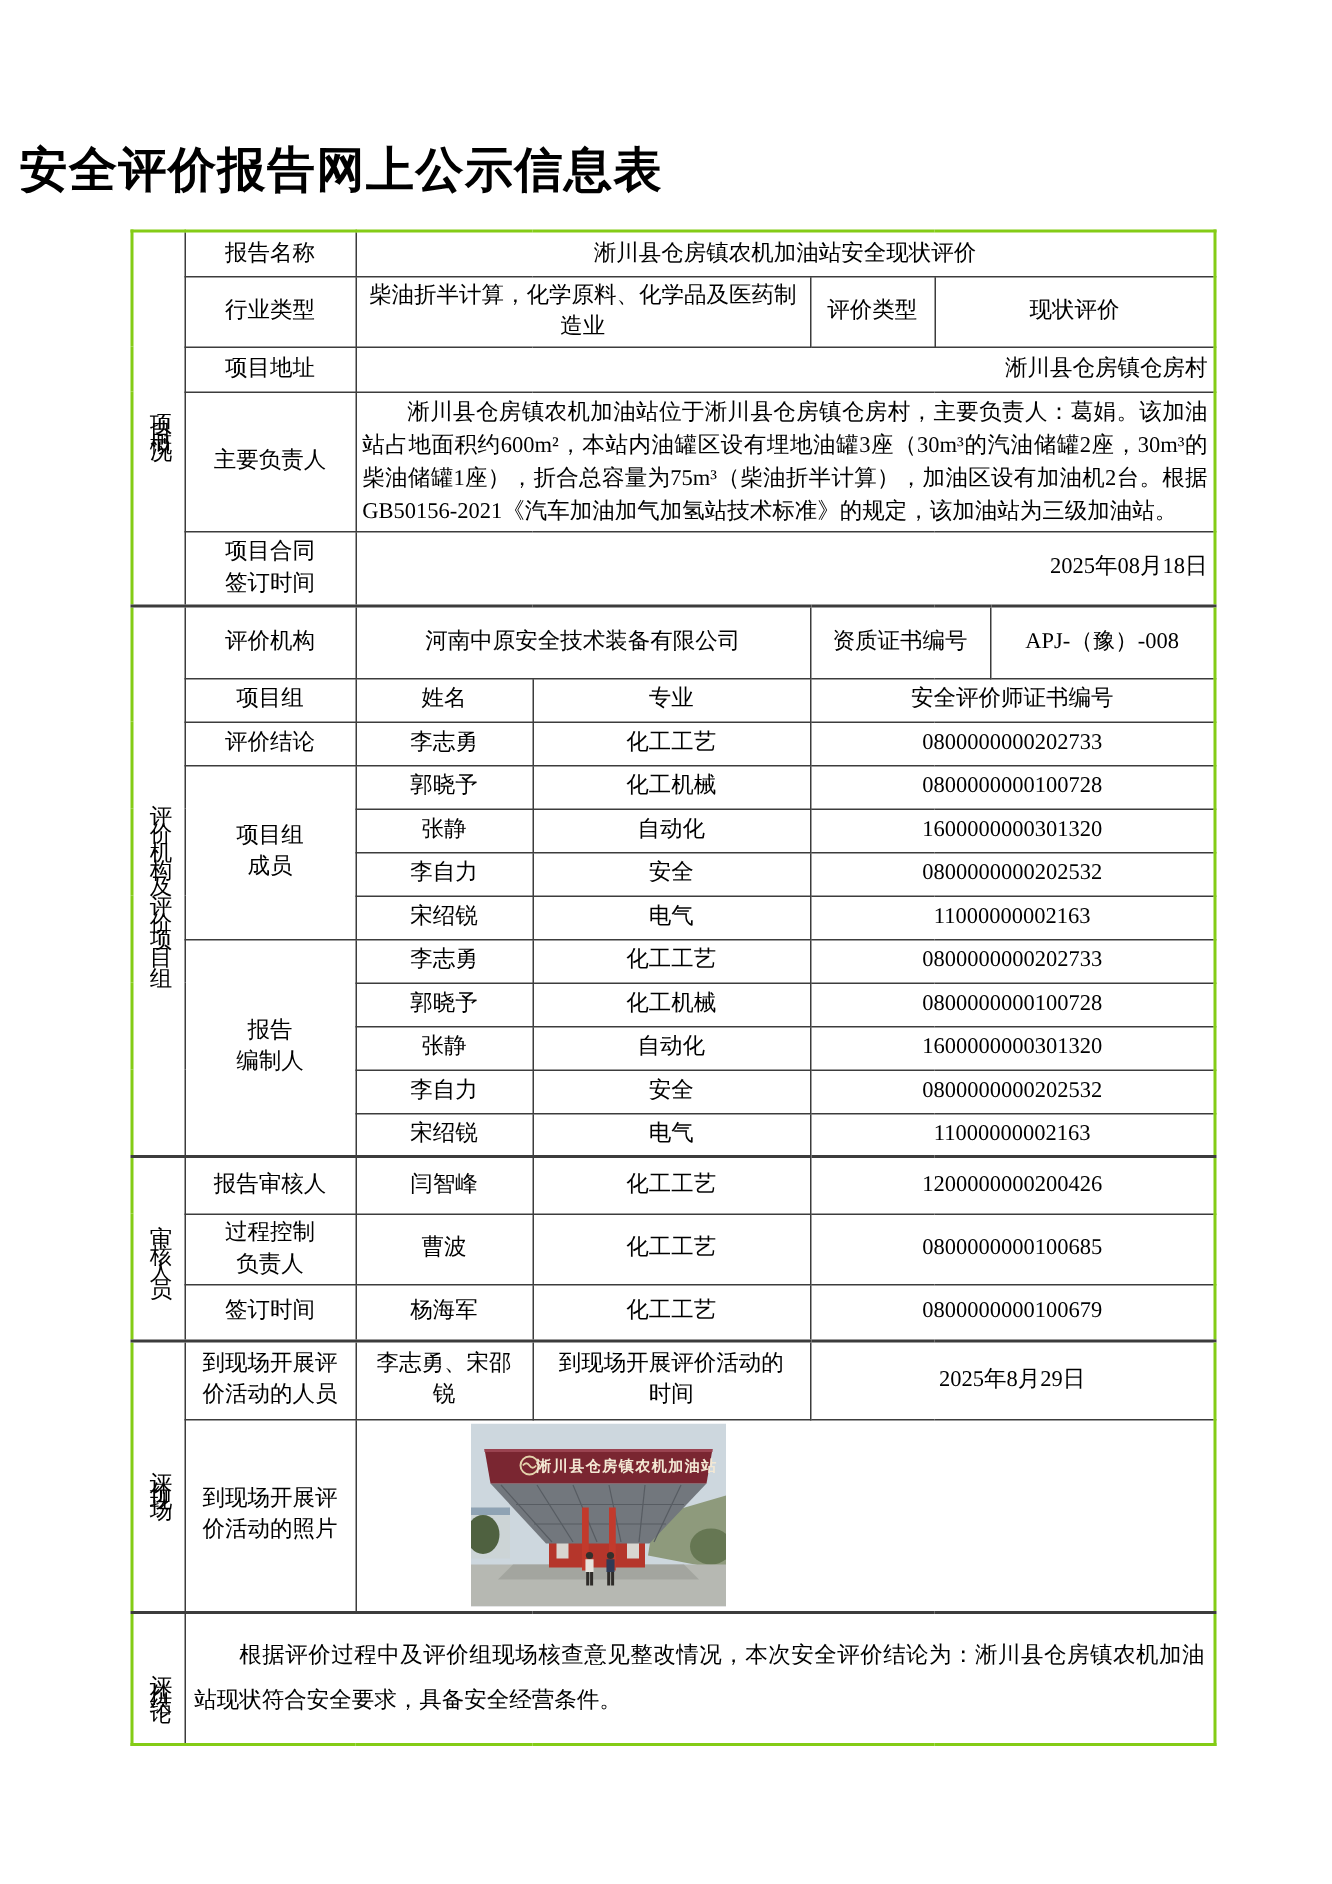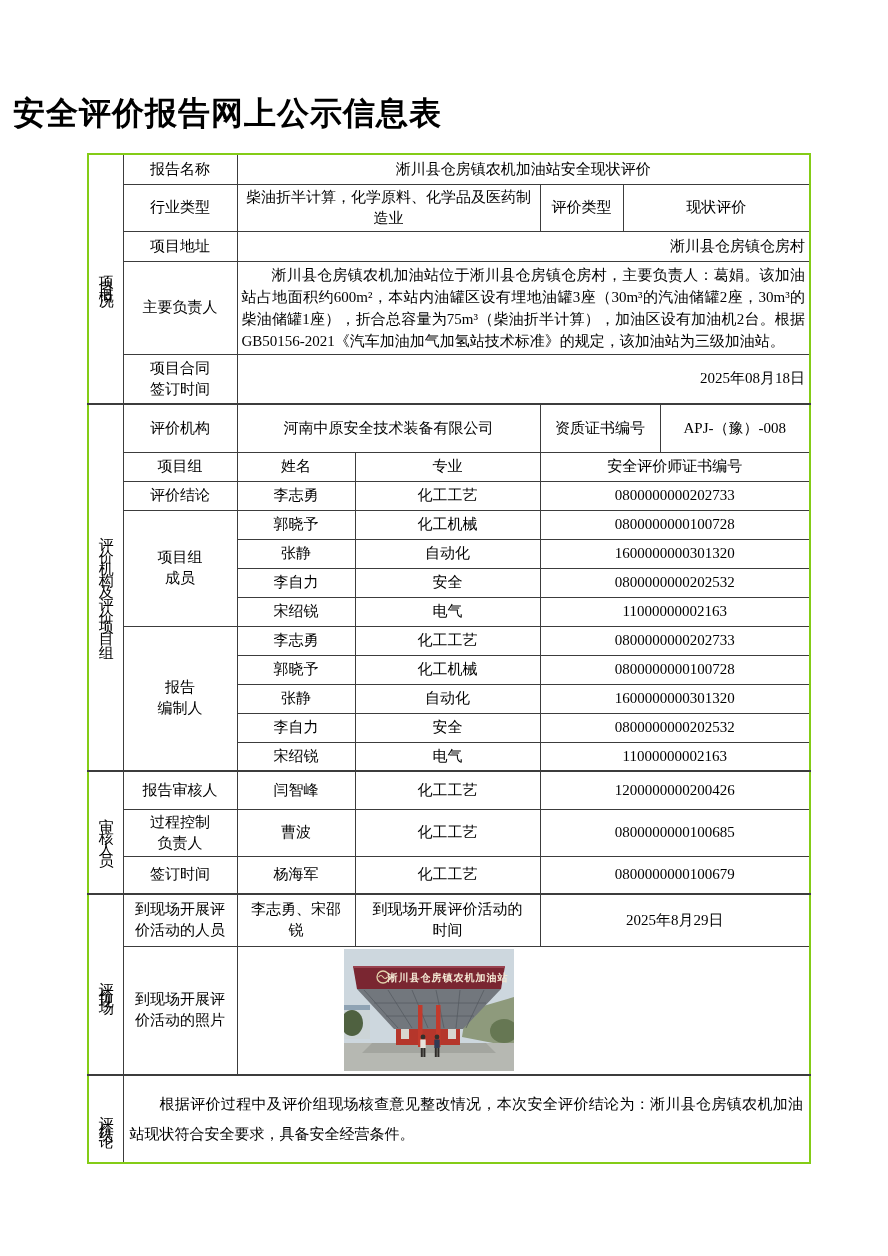--- a/index.html
+++ b/index.html
@@ -37,21 +37,21 @@
   }
   .prewrap{white-space:pre-line;}
   td.vcell{padding:0;}
   .vlabel{
     display:inline-block;
     writing-mode:vertical-lr;text-orientation:upright;
     font-size:15px;
   }
   .sp6{letter-spacing:6px;}
   .sp12{letter-spacing:12px;}
-  .photo-wrap{margin-left:102px;width:146px;height:122px;}
+  .photo-wrap{margin-left:72px;width:146px;height:122px;}
   .photo-wrap svg{display:block;}
 </style>
 </head>
 <body>
 
 <div class="page">
 
   <div class="title">安全评价报告网上公示信息表</div>
 
   <table class="sheet">

